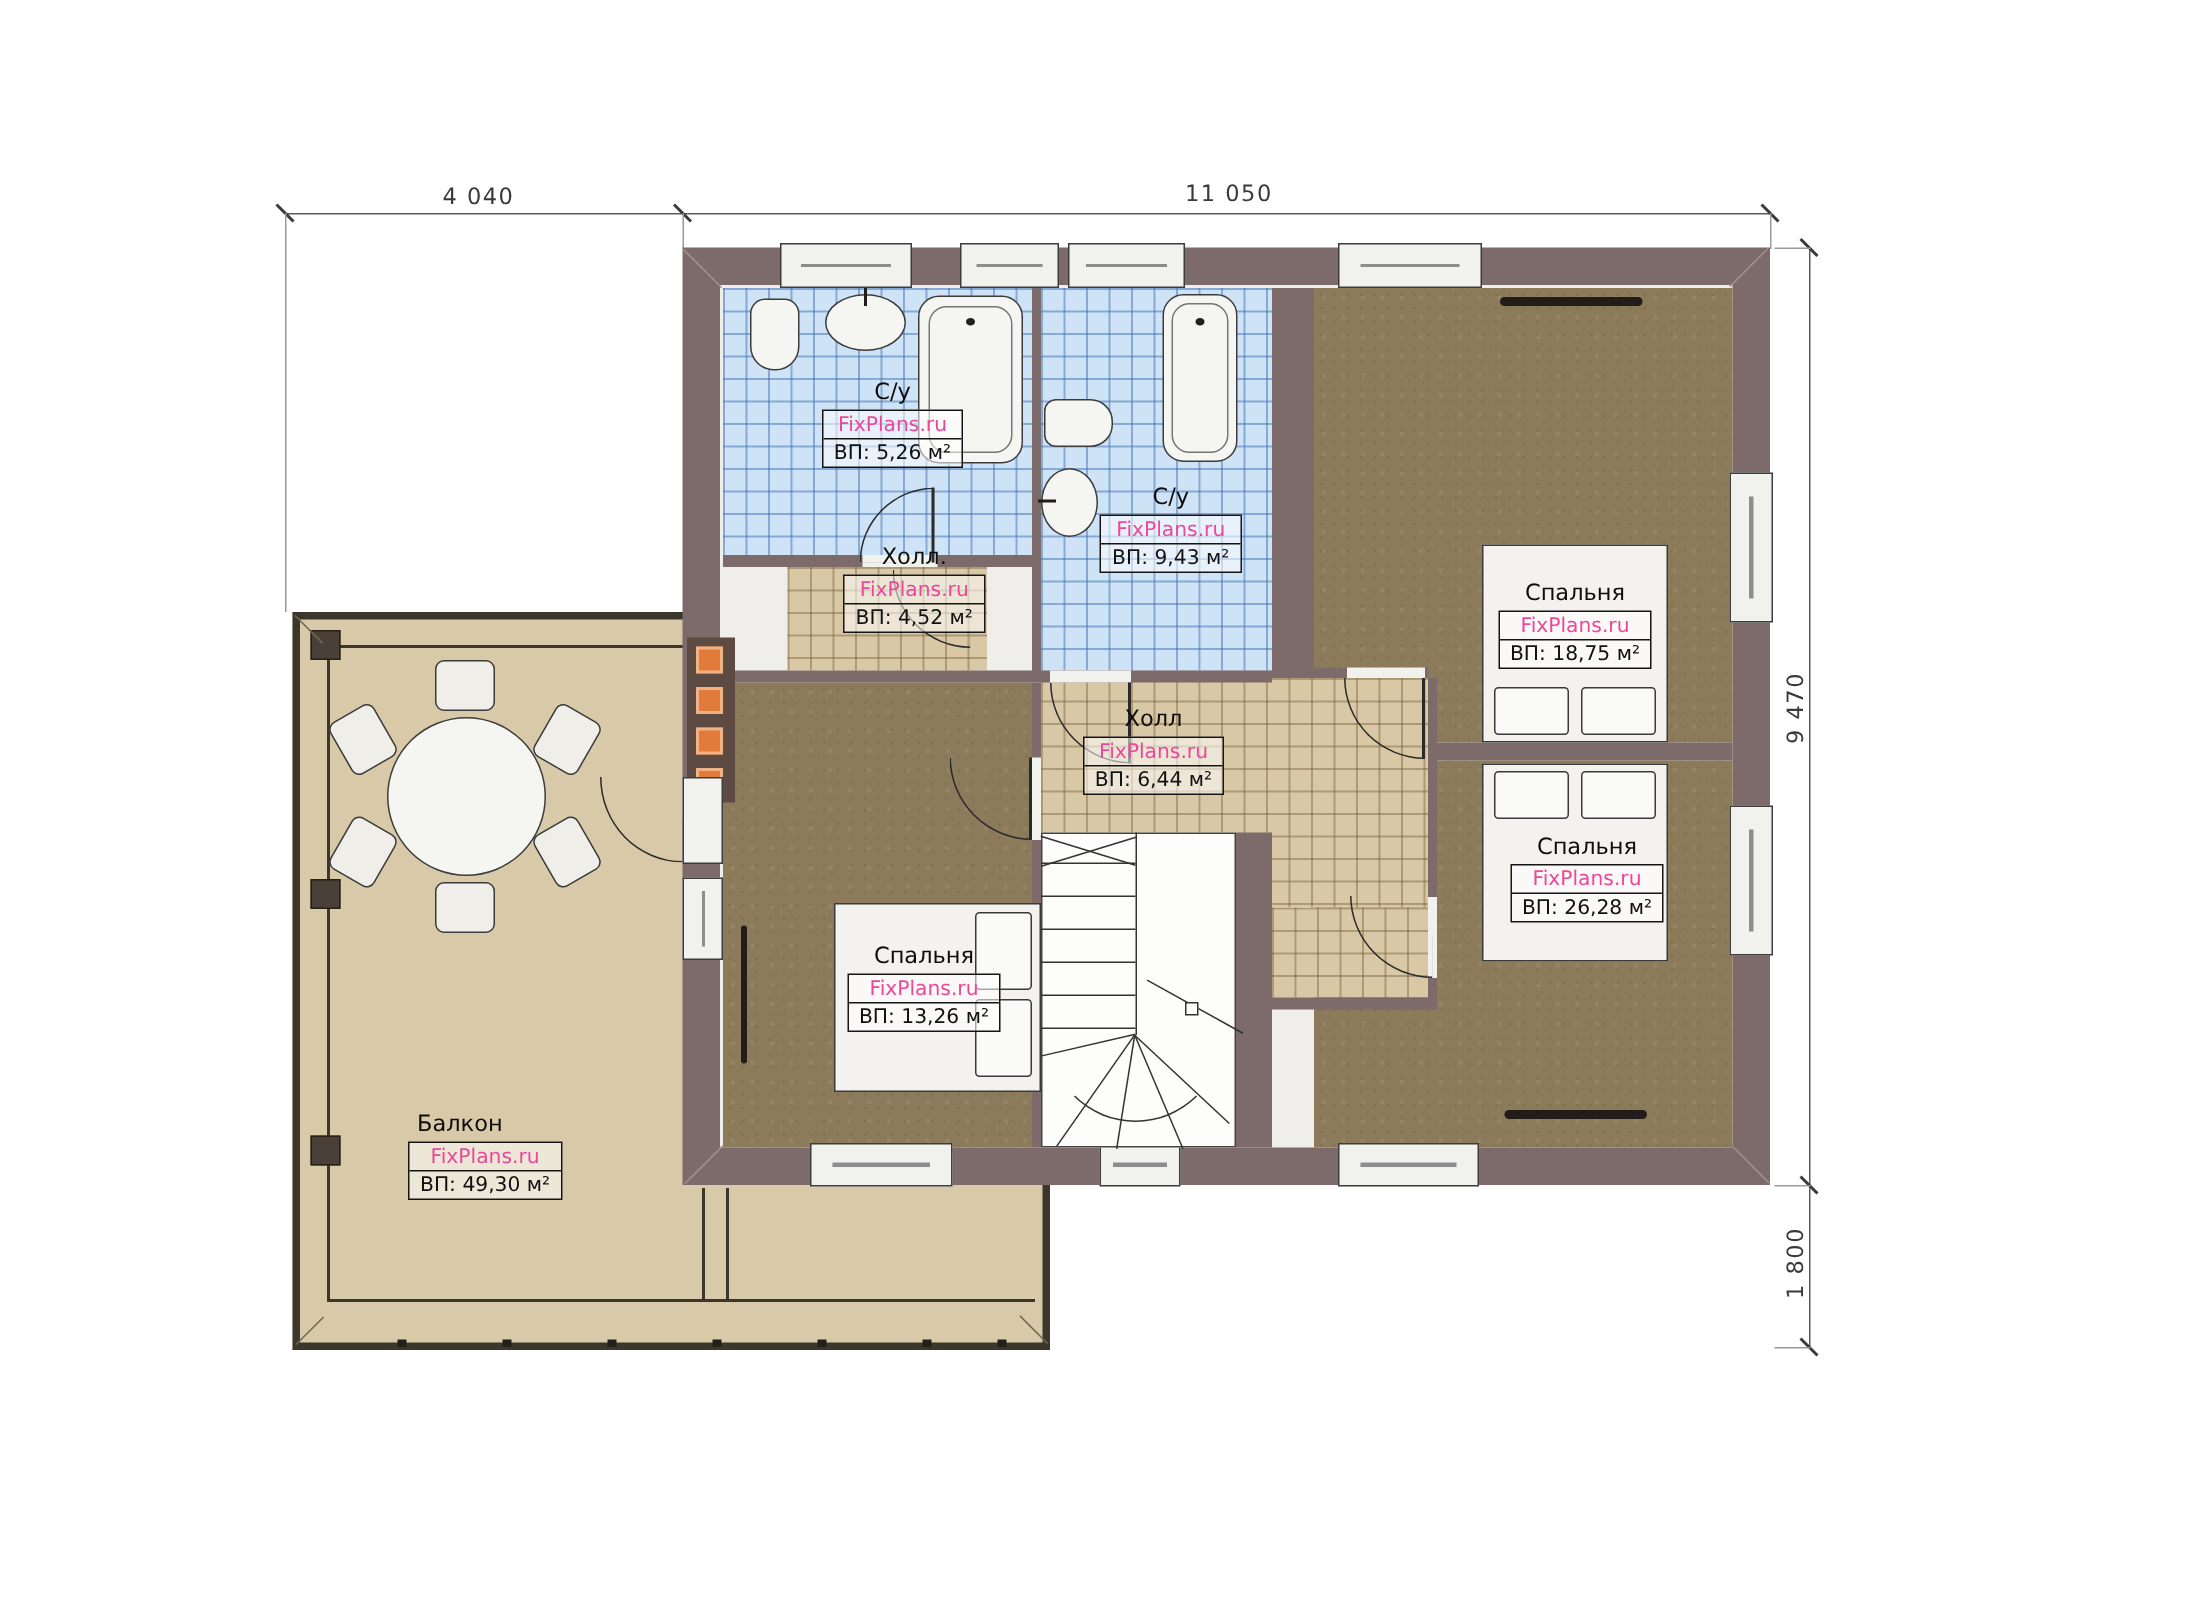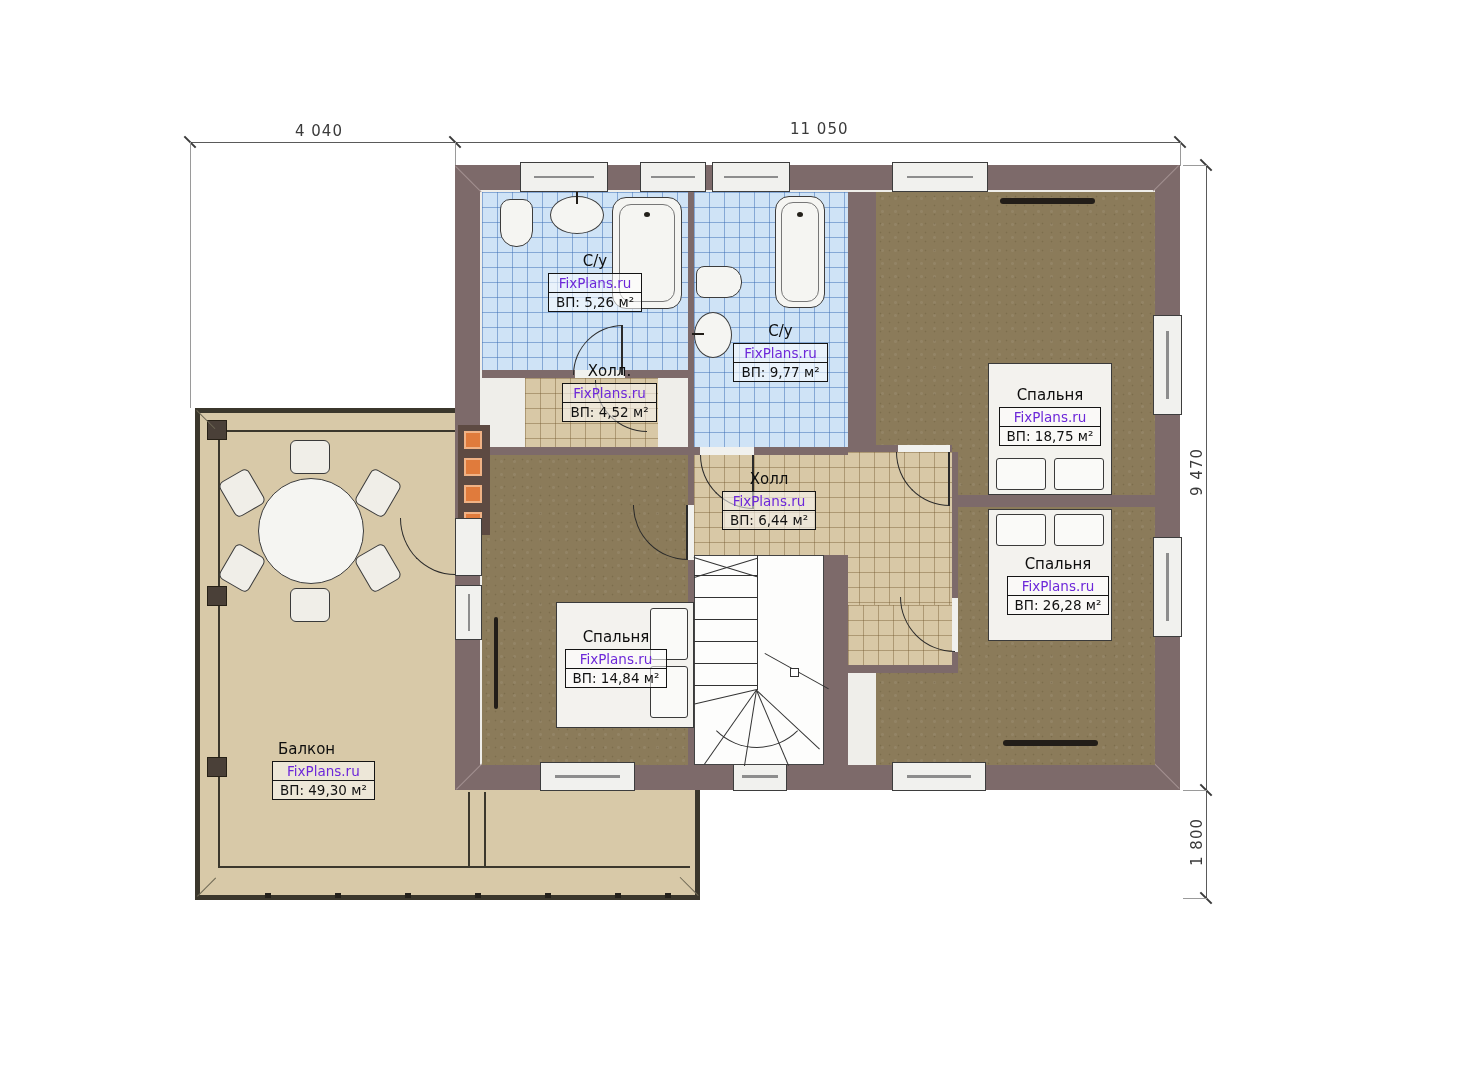--- a/index.html
+++ b/index.html
@@ -30,21 +30,21 @@
   .arc-tl{border-left-width:1.4px;border-top-width:1.4px;border-top-left-radius:100%;}
   .leaf{position:absolute;background:#2a2a2a;}
   .dline{position:absolute;background:#5a5a5a;}
   .ext{position:absolute;background:#9a9a9a;}
   .tick{position:absolute;width:16px;height:2px;background:#3a3a3a;transform:rotate(45deg);}
   .dimtxt{position:absolute;font-size:15px;color:#3a3a3a;letter-spacing:1px;}
   .dimtxt-v{writing-mode:vertical-rl;transform:rotate(180deg);}
   .roomlabel{position:absolute;display:flex;flex-direction:column;align-items:center;z-index:40;}
   .rname{font-size:15px;font-weight:normal;color:#0d0d0d;margin-bottom:3px;white-space:nowrap;}
   .ibox{border:1.6px solid #141414;background:rgba(255,255,255,.55);text-align:center;min-width:88px;}
-  .ibox .r1{font-size:13.5px;color:#6d28d9;padding:1px 7px;border-bottom:1.6px solid #141414;white-space:nowrap;}
+  .ibox .r1{font-size:13.5px;color:#ec4899;padding:1px 7px;border-bottom:1.6px solid #141414;white-space:nowrap;}
   .ibox .r2{font-size:13.5px;color:#111;padding:1px 7px;white-space:nowrap;}
   .bed{position:absolute;background:#f3f2ee;border:1.5px solid #3a3a3a;box-sizing:border-box;}
   .pillow{position:absolute;background:#fafaf8;border:1.2px solid #3a3a3a;box-sizing:border-box;border-radius:3px;}
   .sline{position:absolute;background:#333;height:1px;transform-origin:0 0;}
   .post{position:absolute;background:#4a4038;border:1px solid #262016;box-sizing:border-box;}
   .dot{position:absolute;width:6px;height:5px;background:#23201a;}
   .mitre{position:absolute;height:1px;background:#a39191;transform-origin:0 0;}
   .mitre-b{background:#6e6854;}
   .chair{position:absolute;width:40px;height:34px;background:#f0eee8;border:1.5px solid #3a3a3a;
          border-radius:6px;box-sizing:border-box;}
@@ -229,21 +229,21 @@
     <div class="ibox">
       <div class="r1">FixPlans.ru</div>
       <div class="r2">ВП: 5,26 м²</div>
     </div>
   </div>
 
   <div class="roomlabel" style="left:723px;top:322px;width:115px;">
     <div class="rname">С/у</div>
     <div class="ibox">
       <div class="r1">FixPlans.ru</div>
-      <div class="r2">ВП: 9,77 м²</div>
+      <div class="r2">ВП: 9,43 м²</div>
     </div>
   </div>
 
   <div class="roomlabel" style="left:552px;top:362px;width:115px;">
     <div class="rname">Холл.</div>
     <div class="ibox">
       <div class="r1">FixPlans.ru</div>
       <div class="r2">ВП: 4,52 м²</div>
     </div>
   </div>
@@ -269,21 +269,21 @@
     <div class="ibox">
       <div class="r1">FixPlans.ru</div>
       <div class="r2">ВП: 26,28 м²</div>
     </div>
   </div>
 
   <div class="roomlabel" style="left:560px;top:628px;width:112px;">
     <div class="rname">Спальня</div>
     <div class="ibox">
       <div class="r1">FixPlans.ru</div>
-      <div class="r2">ВП: 14,84 м²</div>
+      <div class="r2">ВП: 13,26 м²</div>
     </div>
   </div>
 
   <div class="roomlabel" style="left:272px;top:740px;width:112px;align-items:flex-start;">
     <div class="rname" style="margin-left:6px;">Балкон</div>
     <div class="ibox">
       <div class="r1">FixPlans.ru</div>
       <div class="r2">ВП: 49,30 м²</div>
     </div>
   </div>

